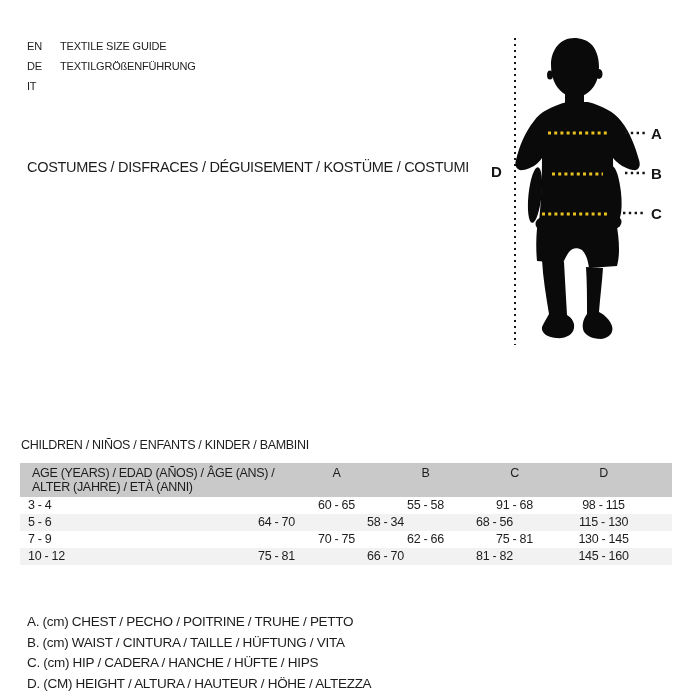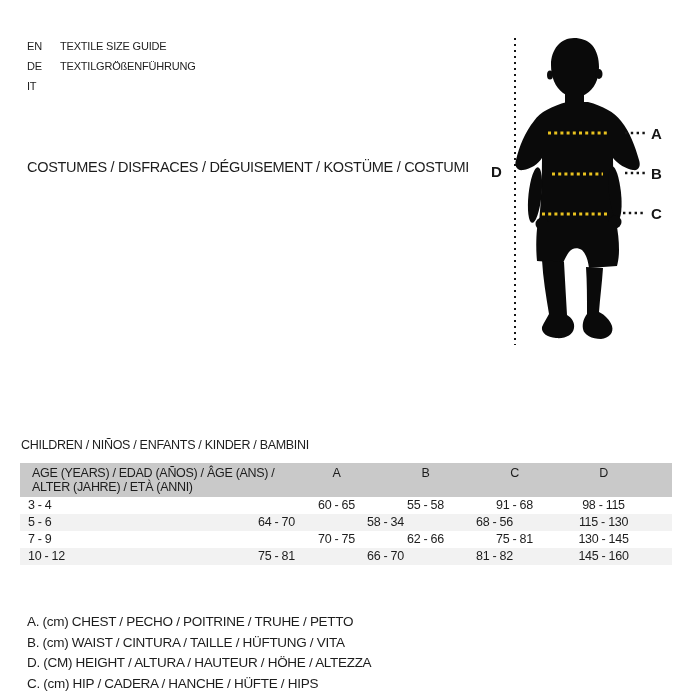--- a/index.html
+++ b/index.html
@@ -133,17 +133,17 @@
       <div class="t-col">75 - 81</div>
       <div class="t-col">66 - 70</div>
       <div class="t-col">81 - 82</div>
       <div class="t-col">145 - 160</div>
     </div>
   </div>
 
   <div class="legend">
     <div>A. (cm) CHEST / PECHO / POITRINE / TRUHE / PETTO</div>
     <div>B. (cm) WAIST / CINTURA / TAILLE / HÜFTUNG / VITA</div>
+    <div>C. (cm) HIP / CADERA / HANCHE / HÜFTE / HIPS</div>
     <div>D. (CM) HEIGHT / ALTURA / HAUTEUR / HÖHE / ALTEZZA</div>
-    <div>C. (cm) HIP / CADERA / HANCHE / HÜFTE / HIPS</div>
   </div>
 
 </div>
 
 </body></html>

